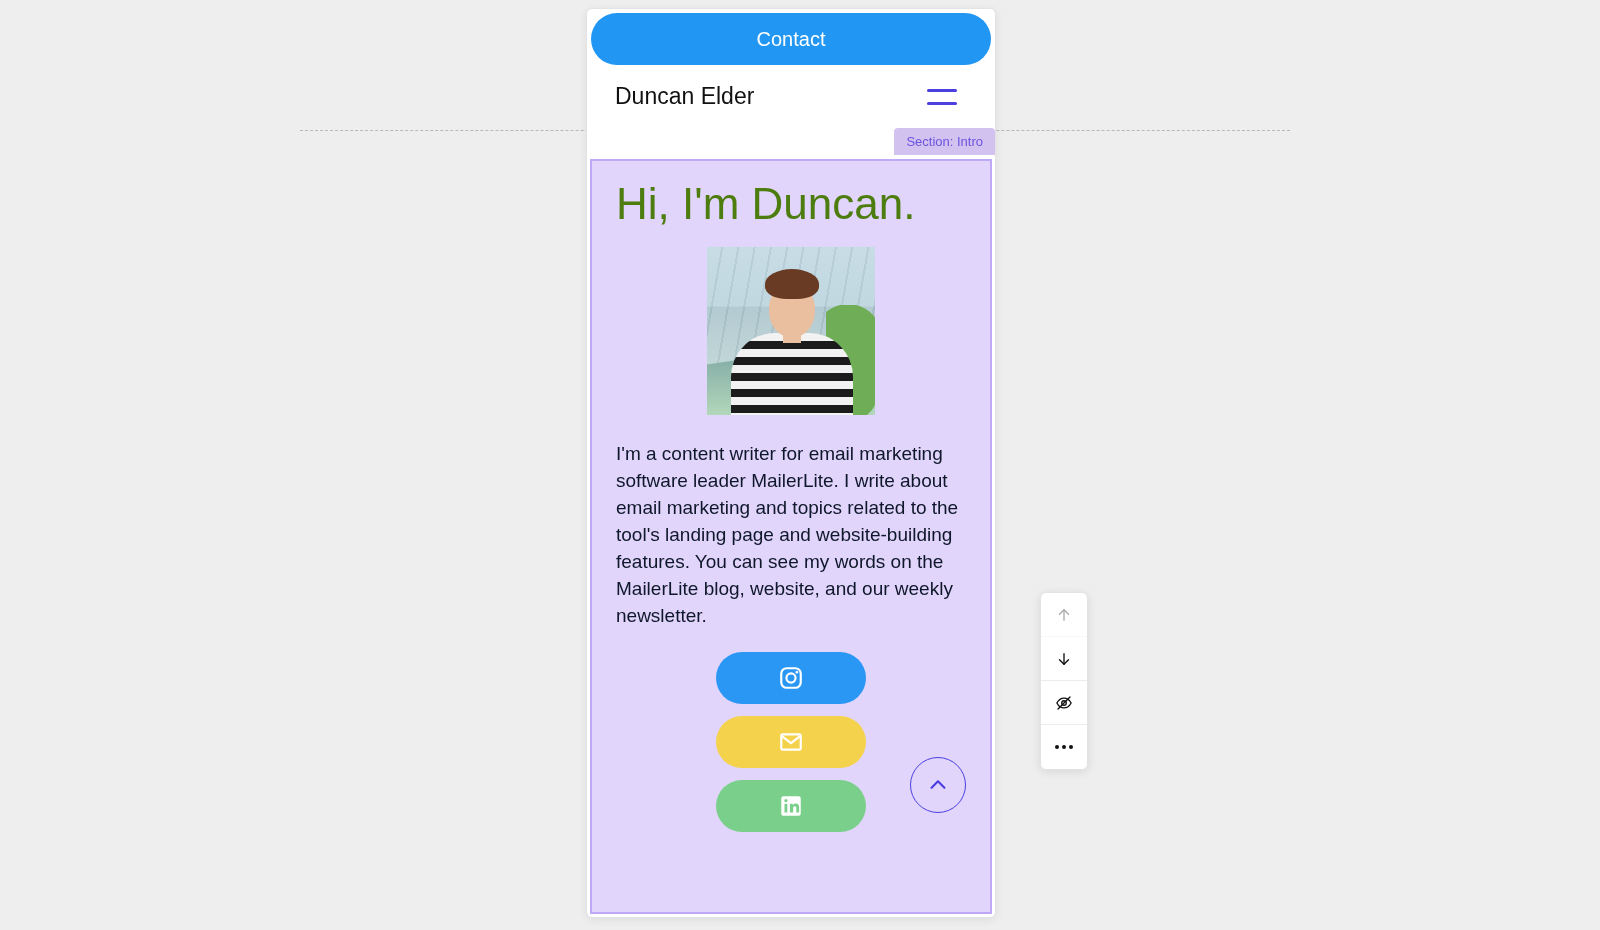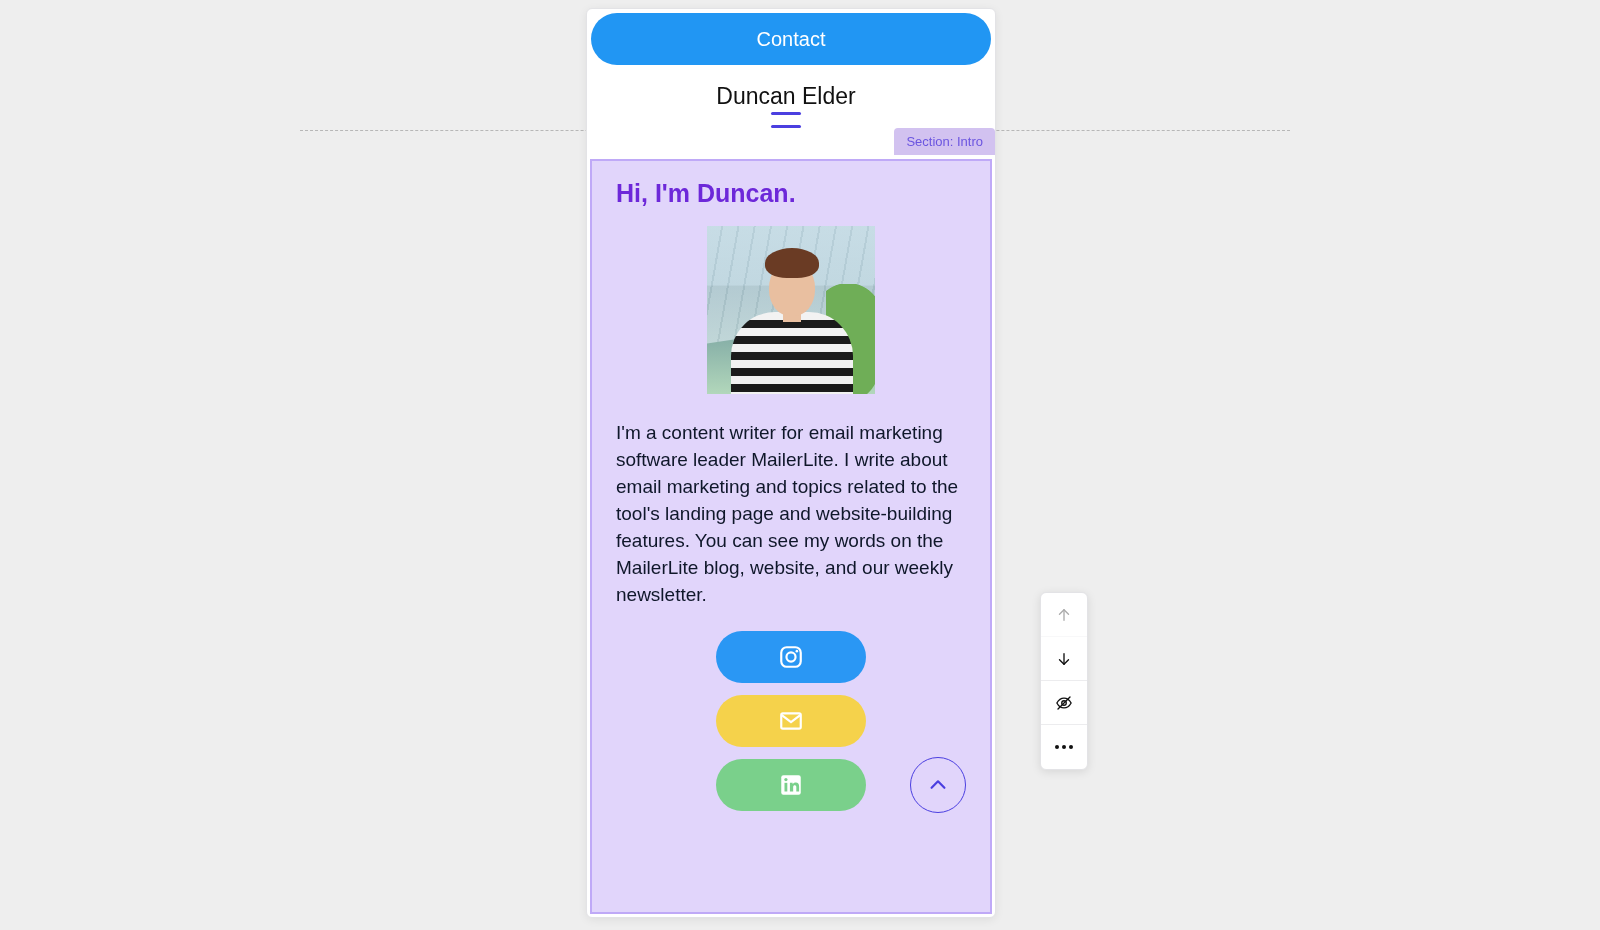--- a/index.html
+++ b/index.html
@@ -44,21 +44,20 @@
     text-align: center;
     border-radius: 26px;
     cursor: pointer;
   }
 
   .header {
     display: flex;
     align-items: center;
     justify-content: space-between;
     padding: 18px 38px 10px 28px;
-    flex-direction: column;
   }
   .site-title {
     font-size: 23px;
     color: #111;
   }
   .menu-icon {
     width: 30px; height: 20px;
     display: flex; flex-direction: column; justify-content: space-between;
     padding: 2px 0;
     cursor: pointer;
@@ -86,23 +85,23 @@
   .section-intro {
     position: absolute;
     top: 150px;
     left: 3px; right: 3px; bottom: 3px;
     background: #e1d5fb;
     border: 2px solid #bfa9f7;
     padding: 18px 24px 20px 24px;
   }
 
   .intro-heading {
-    color: #6d28d9;
-    font-size: 25px;
-    font-weight: 700;
+    color: #4d7c0f;
+    font-size: 44px;
+    font-weight: 400;
     margin: 0 0 18px 0;
   }
 
   .avatar {
     display: block;
     margin: 0 auto 26px auto;
     width: 168px; height: 168px;
     background: linear-gradient(180deg,#a0c6d6 0%,#8db7c7 35%,#5e8a95 36%,#b2d7bb 100%);
     position: relative;
     overflow: hidden;

